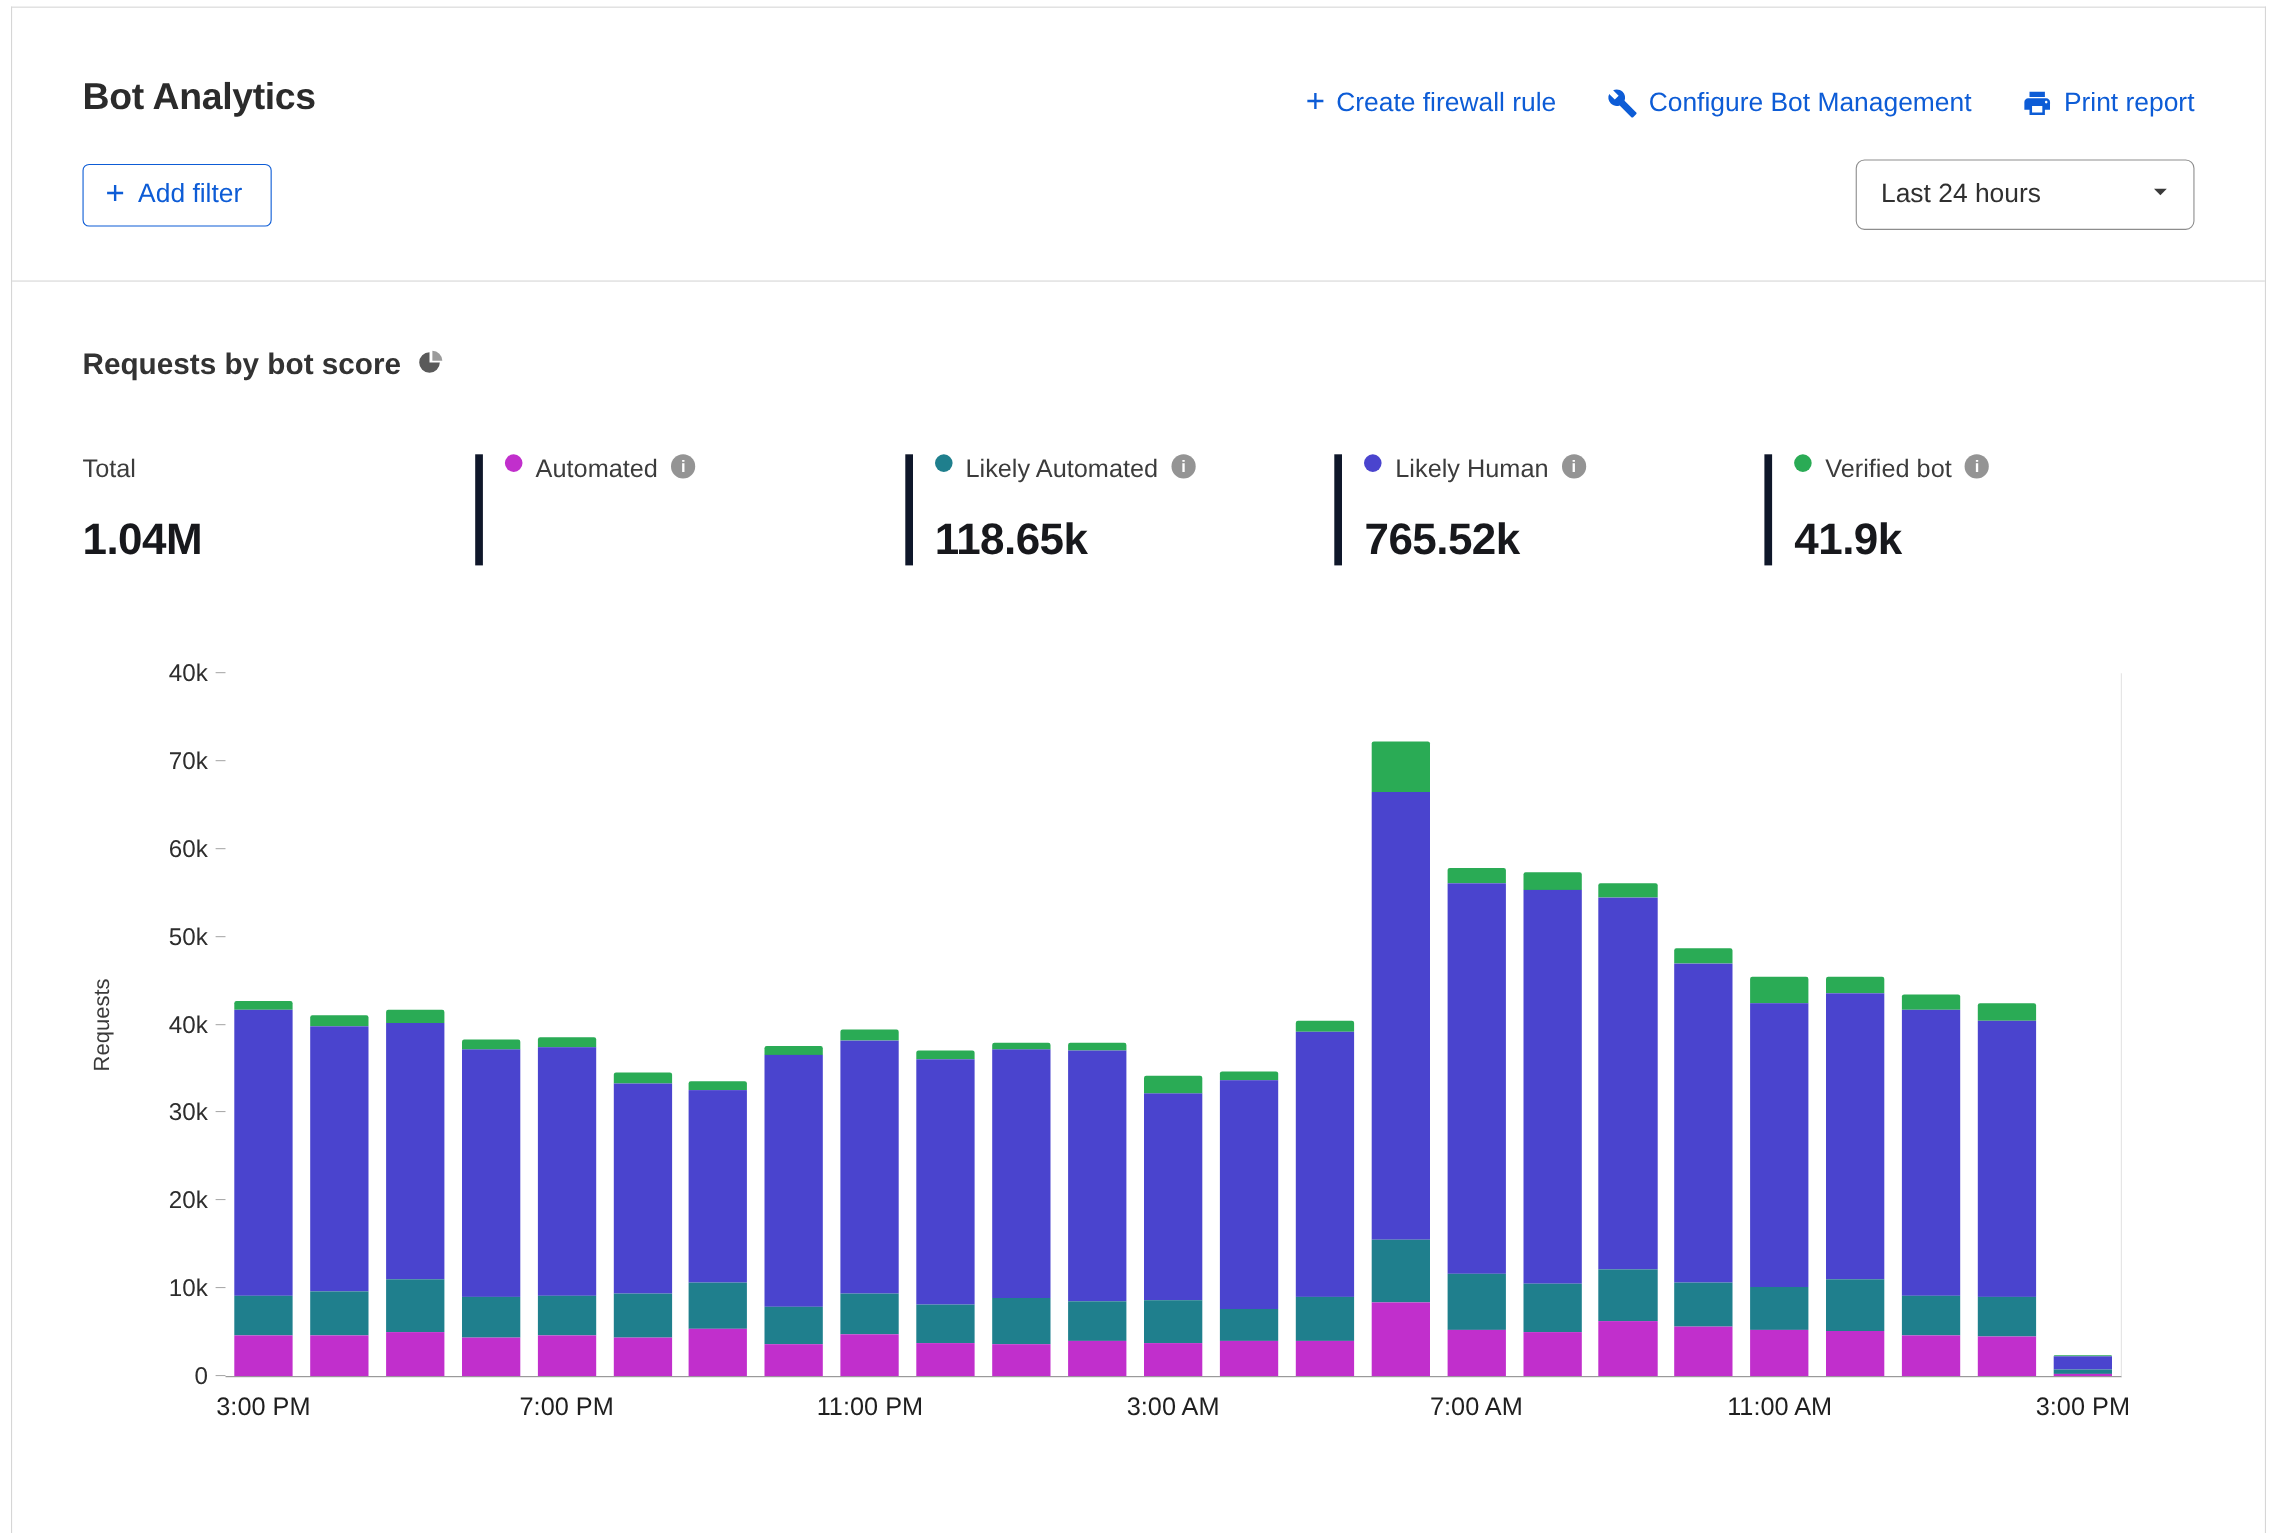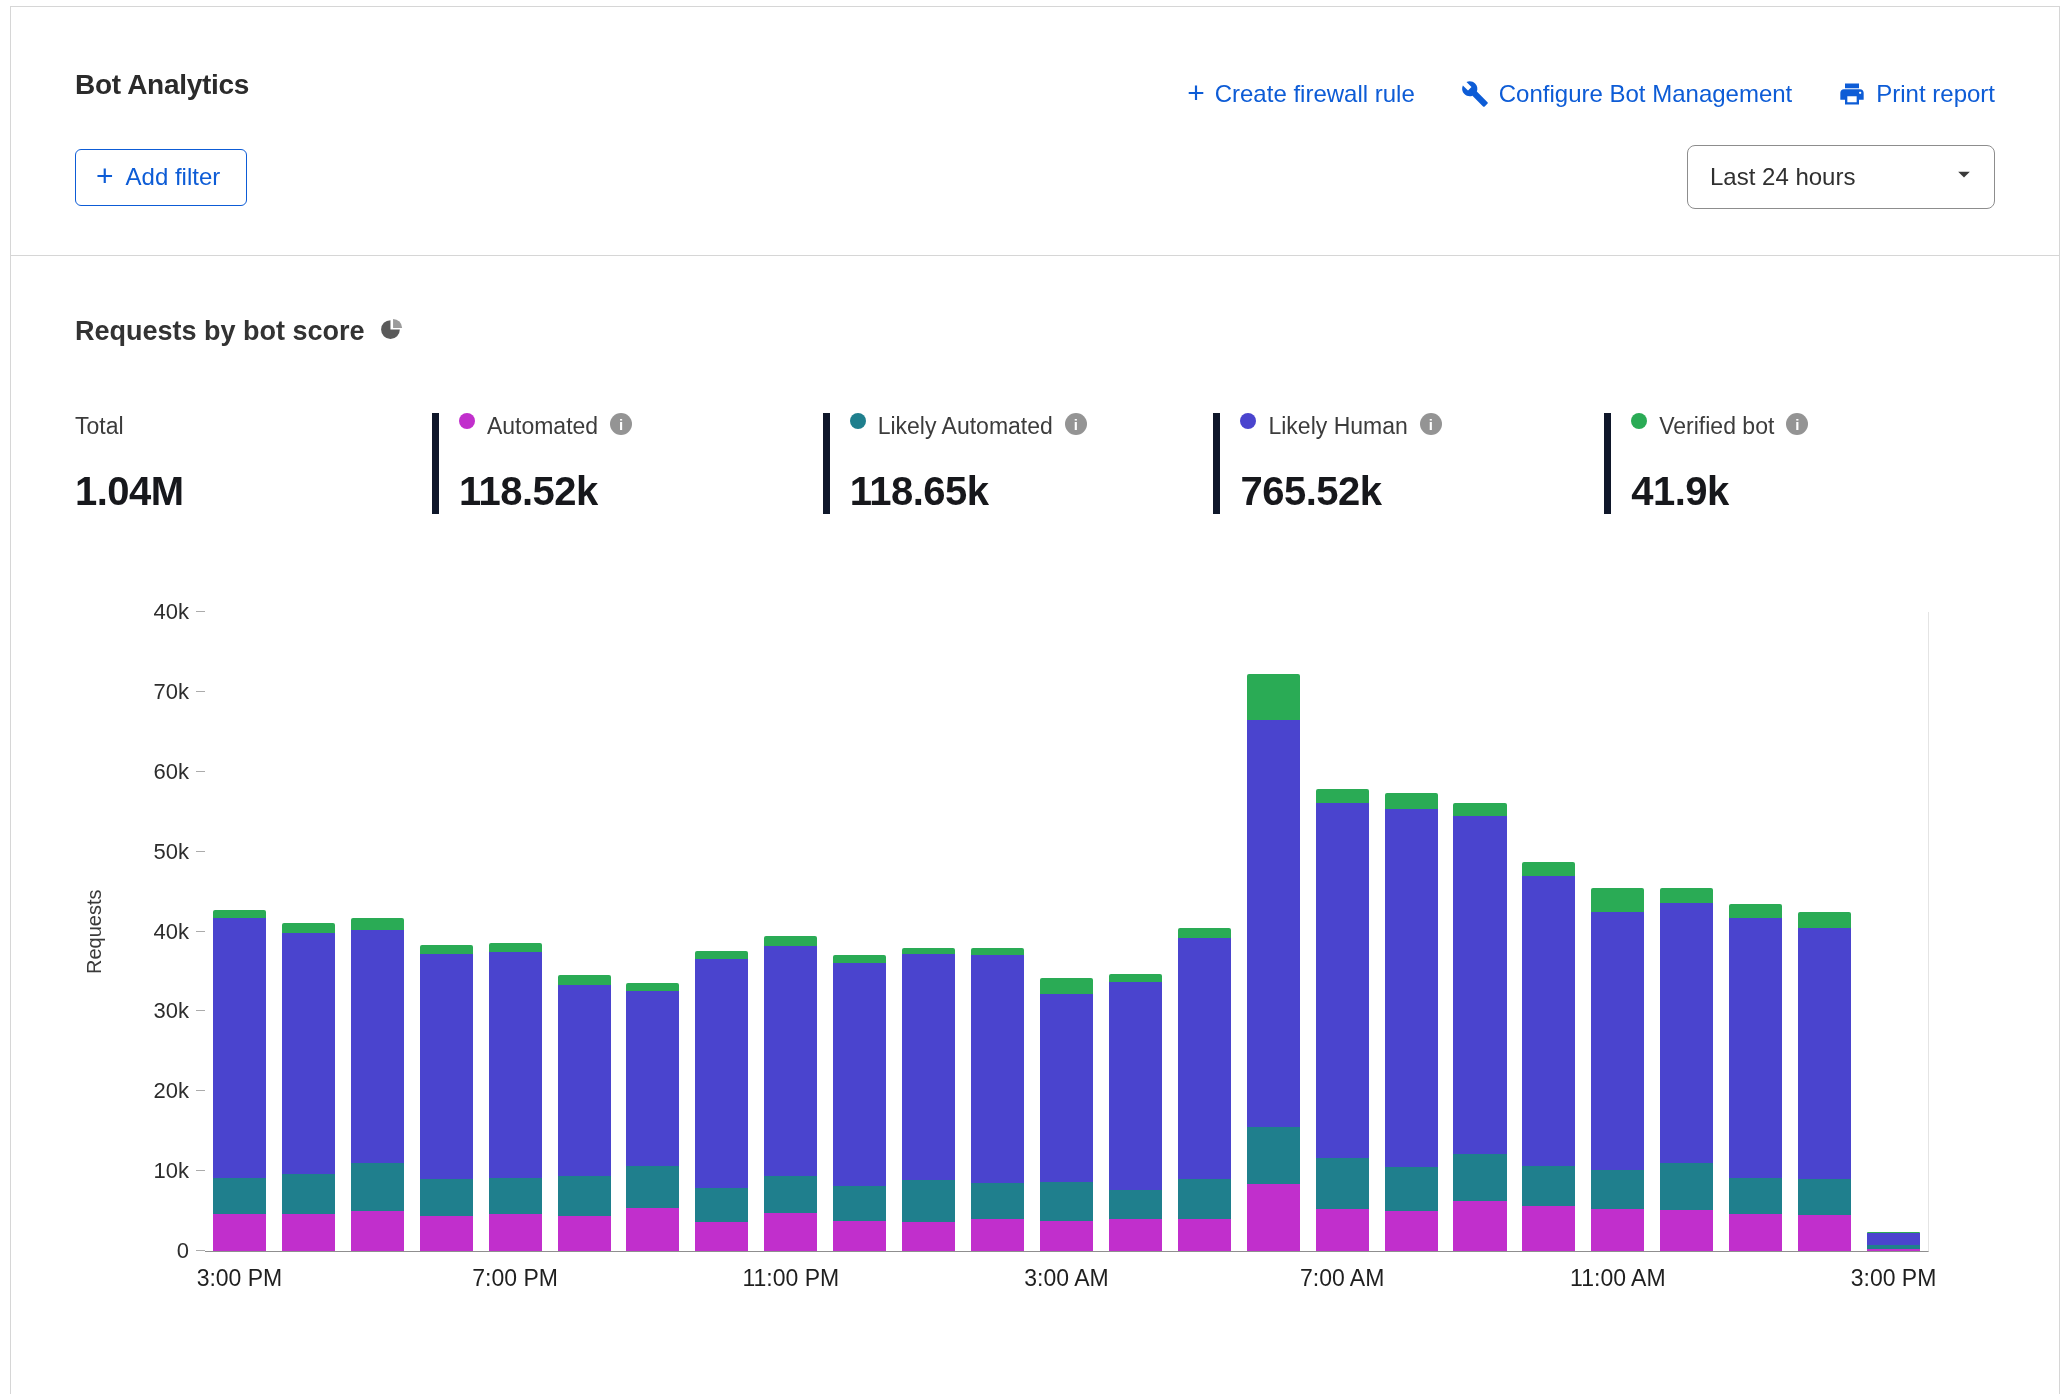--- a/index.html
+++ b/index.html
@@ -18,21 +18,21 @@
     min-height: 1390px;
   }
   
   .hdr {
     display: flex;
     justify-content: space-between;
     align-items: flex-start;
     padding: 62px 64px 0;
   }
   .page-title {
-    font-size: 28px;
+    font-size: 34px;
     font-weight: 700;
     color: #2b2b2b;
     letter-spacing: -0.3px;
   }
   .actions { display: flex; gap: 46px; padding-top: 10px; }
   .action-link {
     display: flex; align-items: center; gap: 10px;
     color: #0d5cd6;
     font-size: 24px;
     cursor: pointer;
@@ -223,21 +223,20 @@
         </div>
         <div class="stat-value">1.04M</div>
       </div>
 
       <div class="stat-col with-rule">
         <div class="stat-label-row">
           <span class="dot" style="background-color: rgb(193, 47, 204);"></span>
           <span>Automated</span>
           <span class="info-icon">i</span>
         </div>
-        <div class="stat-value">118.52k</div>
       </div>
 
       <div class="stat-col with-rule">
         <div class="stat-label-row">
           <span class="dot" style="background-color: rgb(31, 127, 141);"></span>
           <span>Likely Automated</span>
           <span class="info-icon">i</span>
         </div>
         <div class="stat-value">118.65k</div>
       </div>

